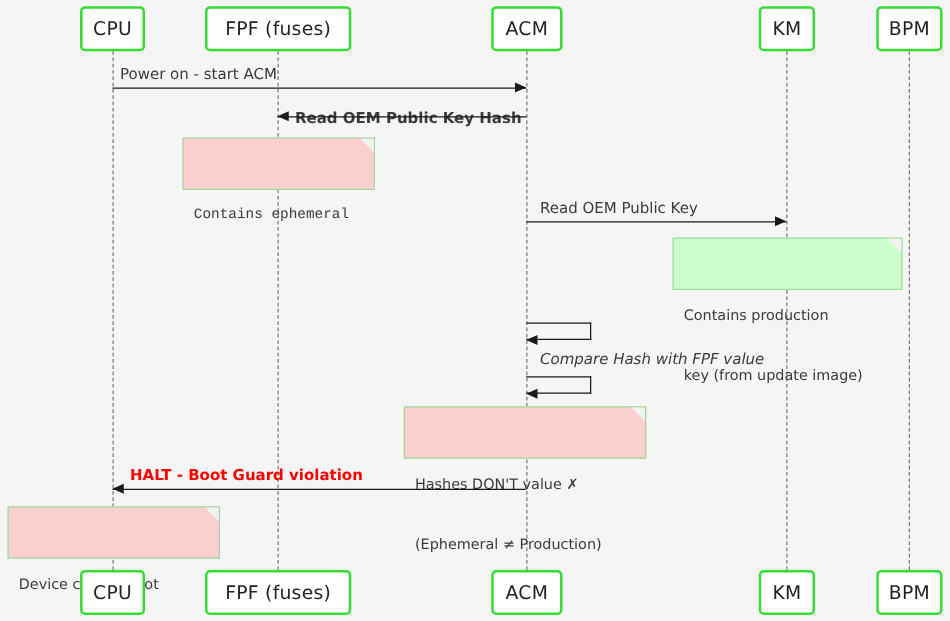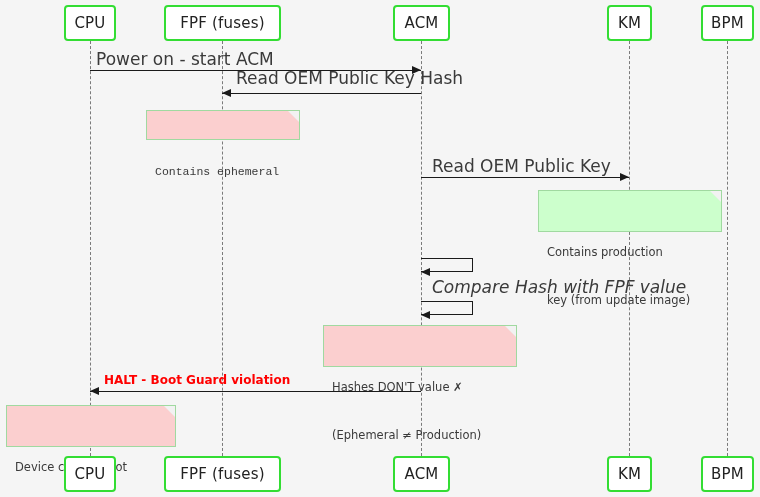--- a/index.html
+++ b/index.html
@@ -44,21 +44,21 @@
     border-left: 1px dashed #7a7a7a;
   }
   
   .msg-line {
     position: absolute;
     height: 0;
     border-top: 1px solid #1a1a1a;
   }
   .msg-label {
     position: absolute;
-    font-size: 17px;
+    font-size: 12px;
     color: #3a3a3a;
     white-space: nowrap;
     line-height: 13px;
   }
   .msg-label.bold-red {
     color: #ff0000;
     font-weight: bold;
     font-size: 12px;
   }
   .arrowhead {
@@ -135,25 +135,25 @@
     <span>KM</span>
   </div>
   <div class="participant" style="left:701px; top:5px; width:53px; height:36px;">
     <span>BPM</span>
   </div>
 
   <div class="msg-label" style="left:96px; top:53px;">Power on - start ACM</div>
   <div class="msg-line" style="left:90px; top:70px; width:331px;"></div>
   <div class="arrowhead right" style="left:412px; top:66px;"></div>
 
-  <div class="msg-label" style="left:236px; top:72px;">Read OEM Public Key Hash</div>
+  <div class="msg-label" style="left:236px; top:88px;font-weight:bold;">Read OEM Public Key Hash</div>
   <div class="msg-line" style="left:222px; top:93px; width:199px;"></div>
   <div class="arrowhead left" style="left:222px; top:89px;"></div>
 
-  <div class="note pink" style="left:146px; top:110px; width:154px; height:30px;font-family:Liberation Mono, monospace;">
+  <div class="note pink" style="left:146px; top:110px; width:154px; height:42px;font-family:Liberation Mono, monospace;">
     <div class="note-fold"></div>
     <div>Contains ephemeral</div>
   </div>
 
   <div class="msg-label" style="left:432px; top:160px;">Read OEM Public Key</div>
   <div class="msg-line" style="left:421px; top:177px; width:208px;"></div>
   <div class="arrowhead right" style="left:620px; top:173px;"></div>
 
   <div class="note green" style="left:538px; top:190px; width:184px; height:42px;">
     <div class="note-fold"></div>

